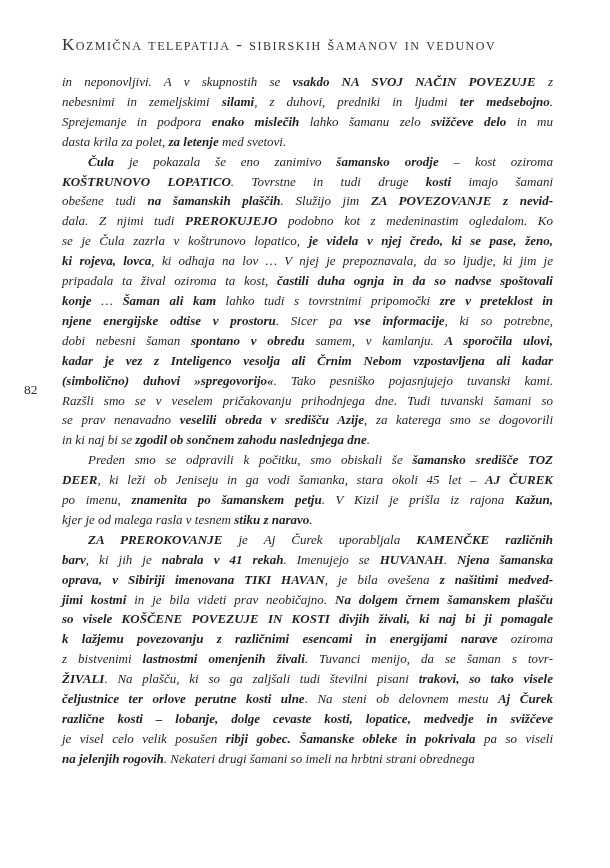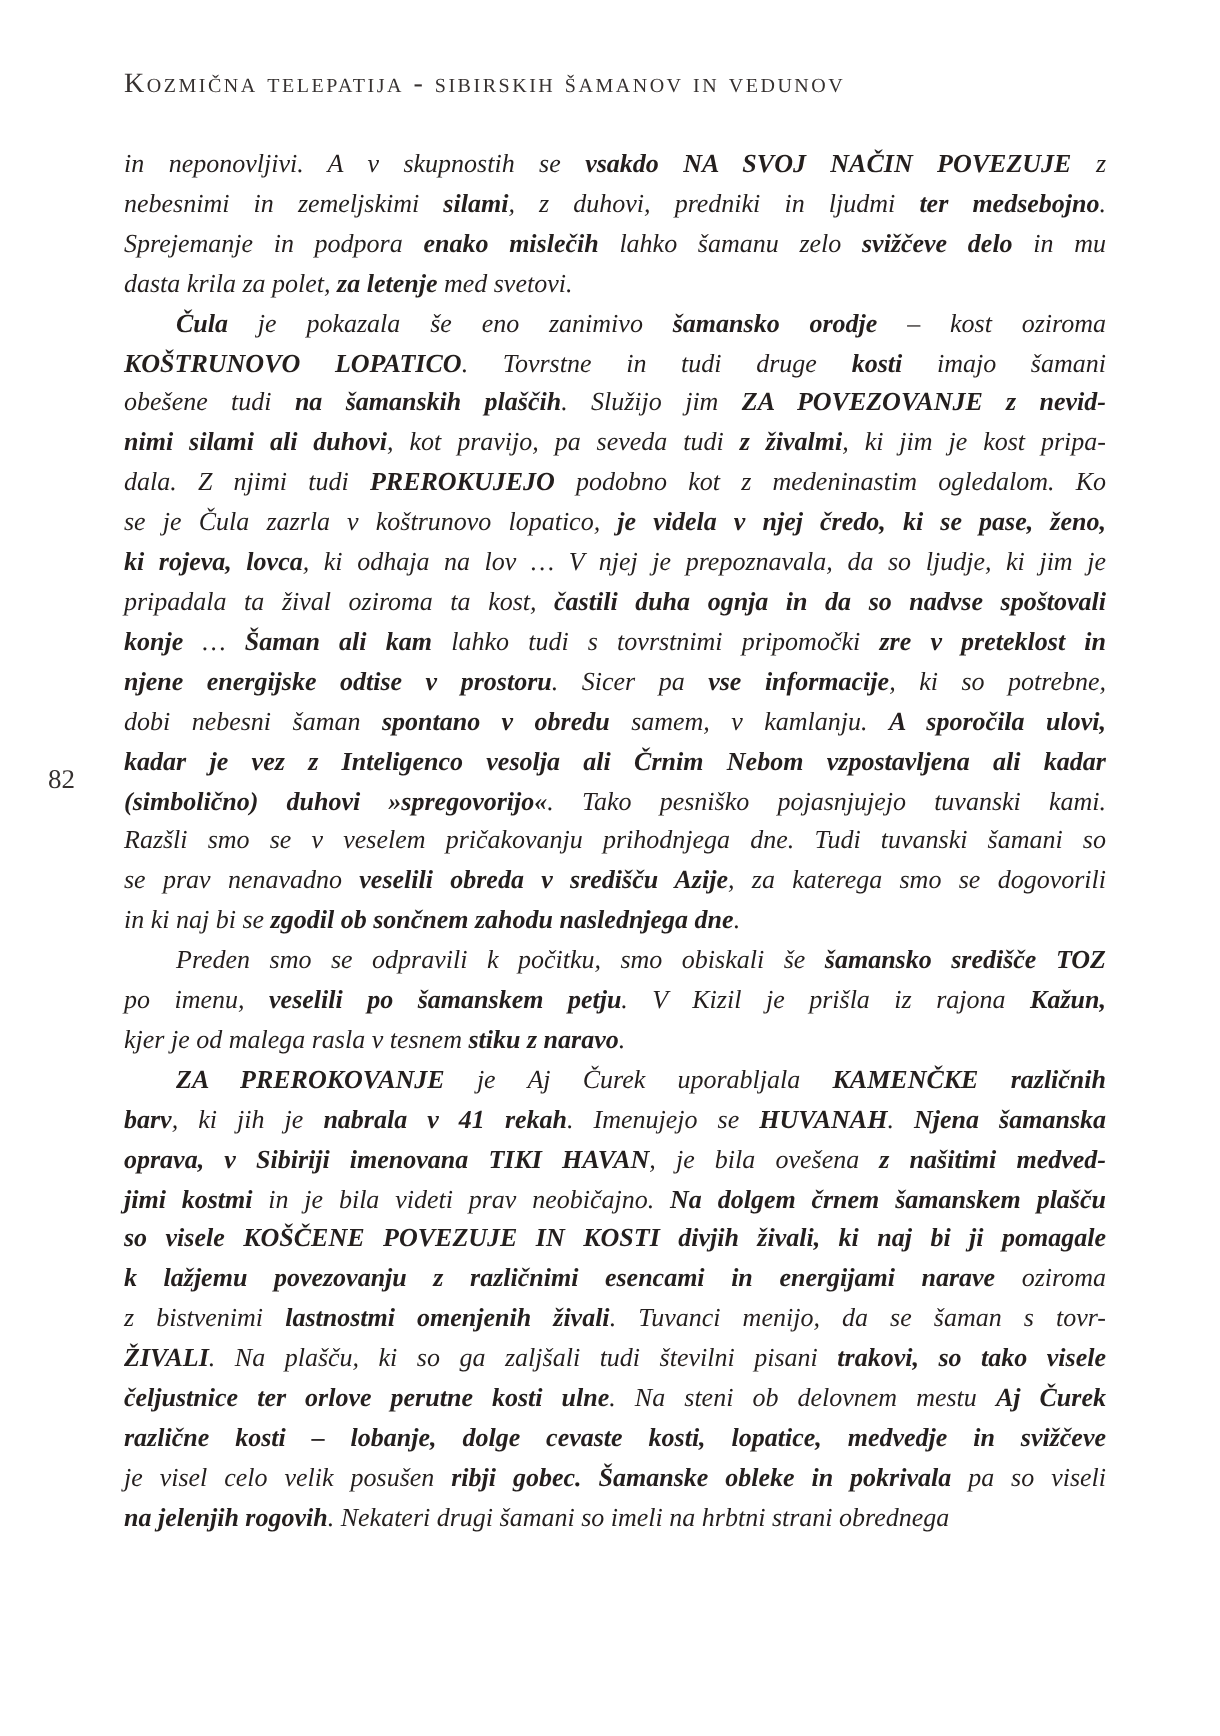--- a/index.html
+++ b/index.html
@@ -9,21 +9,21 @@
     height: 868px;
     background: #ffffff;
     font-family: "Liberation Serif", "DejaVu Serif", serif;
     color: #241f1e;
     overflow: hidden;
   }
   .running-header {
     position: absolute;
     left: 62px;
     top: 35px;
-    font-size: 14px;
+    font-size: 17px;
     font-variant: small-caps;
     letter-spacing: 0.09em;
     color: #363130;
   }
   .page-number {
     position: absolute;
     left: 24px;
     top: 382px;
     font-size: 13.5px;
     color: #363130;
@@ -53,35 +53,35 @@
   <div class="running-header">Kozmična telepatija - sibirskih šamanov in vedunov</div>
   <div class="page-number">82</div>
   <div class="text-block">
       <div class="line"><span>in neponovljivi. A v skupnostih se </span><b>vsakdo NA SVOJ NAČIN POVEZUJE</b><span> z</span></div>
       <div class="line"><span>nebesnimi in zemeljskimi </span><b>silami</b><span>, z duhovi, predniki in ljudmi </span><b>ter medsebojno</b><span>.</span></div>
       <div class="line"><span>Sprejemanje in podpora </span><b>enako mislečih</b><span> lahko šamanu zelo </span><b>svižčeve delo</b><span> in mu</span></div>
       <div class="line pend"><span>dasta krila za polet, </span><b>za letenje</b><span> med svetovi.</span></div>
       <div class="line ind"><b>Čula</b><span> je pokazala še eno zanimivo </span><b>šamansko orodje</b><span> – kost oziroma</span></div>
       <div class="line"><b>KOŠTRUNOVO LOPATICO</b><span>. Tovrstne in tudi druge </span><b>kosti</b><span> imajo šamani</span></div>
       <div class="line"><span>obešene tudi </span><b>na šamanskih plaščih</b><span>. Služijo jim </span><b>ZA POVEZOVANJE z nevid-</b></div>
-      <div class="line"><b>nimi silami ali duhovi</b><span>, kot pravijo, pa seveda tudi </span><b>z živalmi</b><span>, ki jim je kost pripa-</span></div>
       <div class="line"><span>dala. Z njimi tudi </span><b>PREROKUJEJO</b><span> podobno kot z medeninastim ogledalom. Ko</span></div>
       <div class="line"><span>se je Čula zazrla v koštrunovo lopatico, </span><b>je videla v njej čredo, ki se pase, ženo,</b></div>
       <div class="line"><b>ki rojeva, lovca</b><span>, ki odhaja na lov … V njej je prepoznavala, da so ljudje, ki jim je</span></div>
       <div class="line"><span>pripadala ta žival oziroma ta kost, </span><b>častili duha ognja in da so nadvse spoštovali</b></div>
       <div class="line"><b>konje</b><span> … </span><b>Šaman ali kam</b><span> lahko tudi s tovrstnimi pripomočki </span><b>zre v preteklost in</b></div>
       <div class="line"><b>njene energijske odtise v prostoru</b><span>. Sicer pa </span><b>vse informacije</b><span>, ki so potrebne,</span></div>
       <div class="line"><span>dobi nebesni šaman </span><b>spontano v obredu</b><span> samem, v kamlanju. </span><b>A sporočila ulovi,</b></div>
       <div class="line"><b>kadar je vez z Inteligenco vesolja ali Črnim Nebom vzpostavljena ali kadar</b></div>
       <div class="line"><b>(simbolično) duhovi »spregovorijo«</b><span>. Tako pesniško pojasnjujejo tuvanski kami.</span></div>
       <div class="line"><span>Razšli smo se v veselem pričakovanju prihodnjega dne. Tudi tuvanski šamani so</span></div>
       <div class="line"><span>se prav nenavadno </span><b>veselili obreda v središču Azije</b><span>, za katerega smo se dogovorili</span></div>
       <div class="line pend"><span>in ki naj bi se </span><b>zgodil ob sončnem zahodu naslednjega dne</b><span>.</span></div>
       <div class="line ind"><span>Preden smo se odpravili k počitku, smo obiskali še </span><b>šamansko središče TOZ</b></div>
-      <div class="line"><span>po imenu, </span><b>veselili po šamanskem petju</b><span>. V Kizil je prišla iz rajona </span><b>Kažun,</b></div>
+      <div class="line"><b>DEER</b><span>, ki leži ob Jeniseju in ga vodi šamanka, stara okoli 45 let – </span><b>AJ ČUREK</b></div>
+      <div class="line"><span>po imenu, </span><b>znamenita po šamanskem petju</b><span>. V Kizil je prišla iz rajona </span><b>Kažun,</b></div>
       <div class="line pend"><span>kjer je od malega rasla v tesnem </span><b>stiku z naravo</b><span>.</span></div>
       <div class="line ind"><b>ZA PREROKOVANJE</b><span> je Aj Čurek uporabljala </span><b>KAMENČKE različnih</b></div>
       <div class="line"><b>barv</b><span>, ki jih je </span><b>nabrala v 41 rekah</b><span>. Imenujejo se </span><b>HUVANAH</b><span>. </span><b>Njena šamanska</b></div>
       <div class="line"><b>oprava, v Sibiriji imenovana TIKI HAVAN</b><span>, je bila ovešena </span><b>z našitimi medved-</b></div>
       <div class="line"><b>jimi kostmi</b><span> in je bila videti prav neobičajno. </span><b>Na dolgem črnem šamanskem plašču</b></div>
       <div class="line"><b>so visele KOŠČENE POVEZUJE IN KOSTI divjih živali, ki naj bi ji pomagale</b></div>
       <div class="line"><b>k lažjemu povezovanju z različnimi esencami in energijami narave</b><span> oziroma</span></div>
       <div class="line"><span>z bistvenimi </span><b>lastnostmi omenjenih živali</b><span>. Tuvanci menijo, da se šaman s tovr-</span></div>
       <div class="line"><b>ŽIVALI</b><span>. Na plašču, ki so ga zaljšali tudi številni pisani </span><b>trakovi, so tako visele</b></div>
       <div class="line"><b>čeljustnice ter orlove perutne kosti ulne</b><span>. Na steni ob delovnem mestu </span><b>Aj Čurek</b></div>

